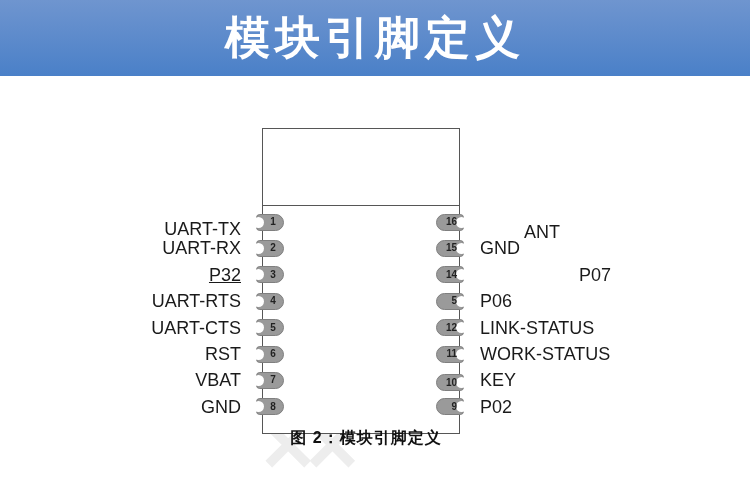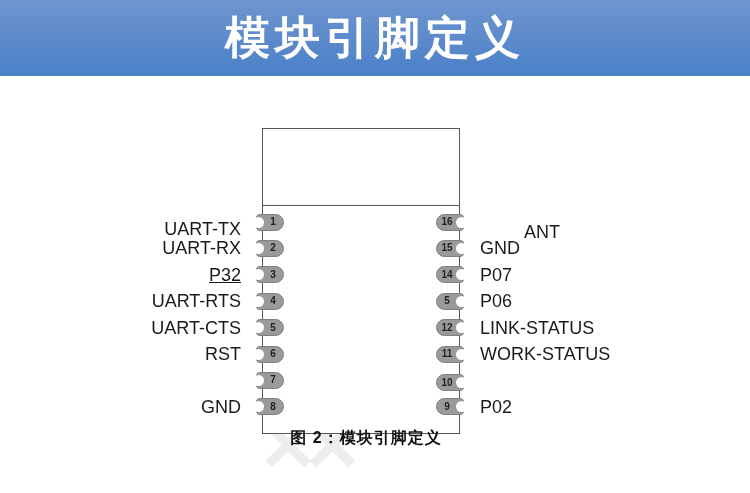--- a/index.html
+++ b/index.html
@@ -35,21 +35,21 @@
     position:absolute;left:0;right:0;top:75.5px;border-top:1.5px solid var(--outline);
   }
 
   
   .pad{
     position:absolute;width:28px;height:17px;background:var(--pad-fill);
     border:1px solid #7f7f7f;z-index:2;display:flex;align-items:center;justify-content:center;
     font-size:10px;font-weight:700;color:#222222;line-height:1;
   }
   .pad-left{left:256px;border-radius:4px 9px 9px 4px;padding-left:6px;}
-  .pad-right{left:436px;border-radius:9px 4px 4px 9px;padding-right:6px;}
+  .pad-right{left:436px;border-radius:9px 4px 4px 9px;padding-right:6px;justify-content:flex-end;}
   .pad::after{
     content:'';position:absolute;width:11px;height:11px;background:#ffffff;
     border-radius:50%;top:2px;
   }
   .pad-left::after{left:-4px;}
   .pad-right::after{right:-4px;}
   .pad-num{position:relative;z-index:1;}
 
   
   .pin-label{
@@ -104,50 +104,52 @@
         <span class="pad-num">5</span>
       </div>
       <div class="pin-label pin-label-left" style="top: 240.6px;">UART-CTS</div>
       <div class="pad pad-left" style="top: 269.5px;">
         <span class="pad-num">6</span>
       </div>
       <div class="pin-label pin-label-left" style="top: 267px;">RST</div>
       <div class="pad pad-left" style="top: 295.9px;">
         <span class="pad-num">7</span>
       </div>
+      <div class="pin-label pin-label-left" style="top: 293.4px;">VBAT</div>
       <div class="pad pad-left" style="top: 322.3px;">
         <span class="pad-num">8</span>
       </div>
       <div class="pin-label pin-label-left" style="top: 319.8px;">GND</div>
       <div class="pad pad-right" style="top: 137.5px;">
         <span class="pad-num">16</span>
       </div>
       <div class="pin-label pin-label-right" style="top: 145px; margin-left: 44px;">ANT</div>
       <div class="pad pad-right" style="top: 163.9px;">
         <span class="pad-num">15</span>
       </div>
       <div class="pin-label pin-label-right" style="top: 161.4px;">GND</div>
       <div class="pad pad-right" style="top: 190.3px;">
         <span class="pad-num">14</span>
       </div>
-      <div class="pin-label pin-label-right" style="top: 187.8px;">P07</div>
+      <div class="pin-label pin-label-right" style="top: 187.8px; text-align: center;">P07</div>
       <div class="pad pad-right" style="top: 216.7px;">
         <span class="pad-num">5</span>
       </div>
       <div class="pin-label pin-label-right" style="top: 214.2px;">P06</div>
       <div class="pad pad-right" style="top: 243.1px;">
         <span class="pad-num">12</span>
       </div>
       <div class="pin-label pin-label-right" style="top: 240.6px;">LINK-STATUS</div>
       <div class="pad pad-right" style="top: 269.5px;">
         <span class="pad-num">11</span>
       </div>
       <div class="pin-label pin-label-right" style="top: 267px;">WORK-STATUS</div>
       <div class="pad pad-right" style="top: 298px;">
         <span class="pad-num">10</span>
       </div>
+      <div class="pin-label pin-label-right" style="top: 293.4px;">KEY</div>
       <div class="pad pad-right" style="top: 322.3px;">
         <span class="pad-num">9</span>
       </div>
       <div class="pin-label pin-label-right" style="top: 319.8px;">P02</div>
     </div>
 
 </div>
 
 </body></html>

